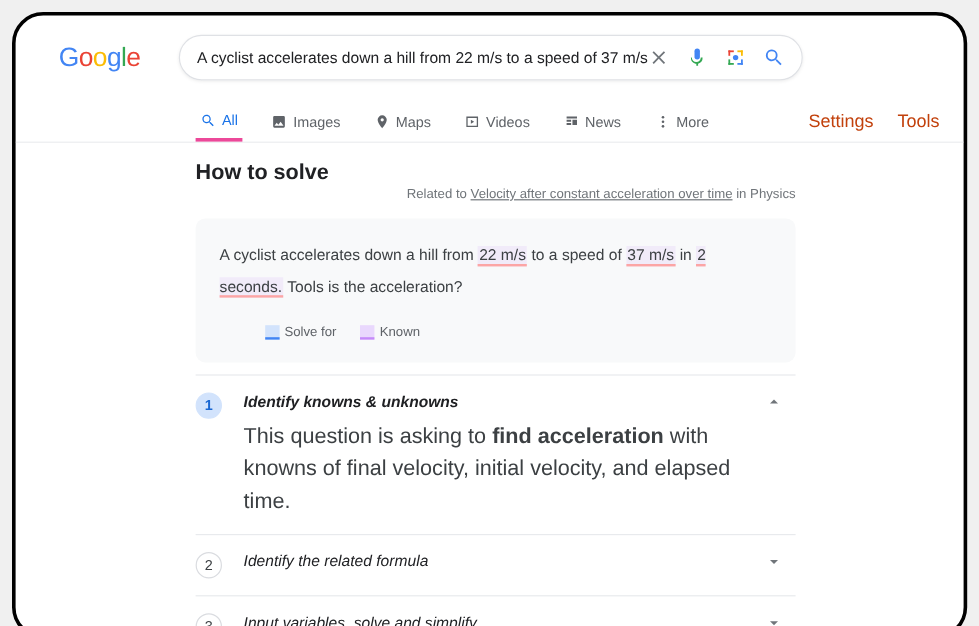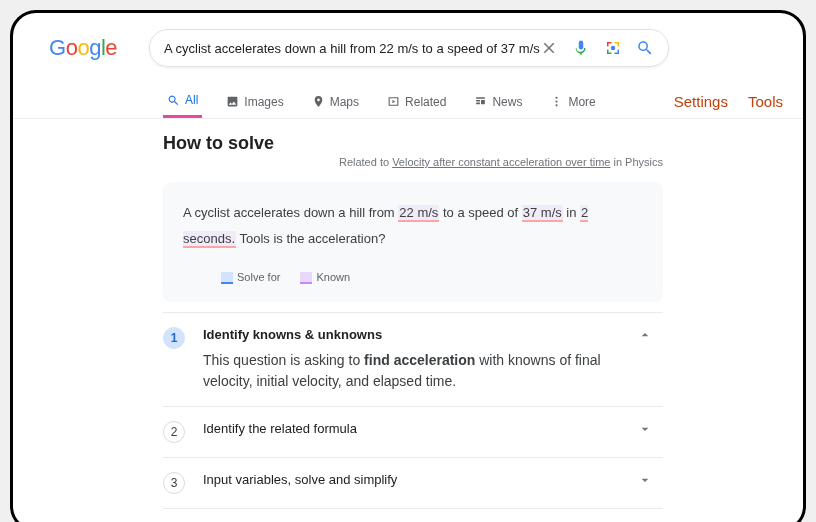--- a/index.html
+++ b/index.html
@@ -33,23 +33,23 @@
   .legend { display:flex; gap:20px; margin-top:14px; font-size:11px; color:#5f6368; align-items:center;padding-left:38px; }
   .swatch { width:12px; height:12px; display:inline-block; vertical-align:middle; margin-right:4px;}
   .sw-solve { background:#d2e3fc; border-bottom:2px solid #4285f4; }
   .sw-known { background:#e9d8fd; border-bottom:2px solid #c58af9; }
   .steps { margin-top:10px; }
   .step { border-top:1px solid #e8eaed; padding:14px 6px 14px 0; display:flex; align-items:flex-start; gap:18px; cursor:pointer; }
   .step:last-child { border-bottom:1px solid #e8eaed; }
   .num { width:22px; height:22px; border-radius:50%; border:1px solid #dadce0; display:flex; align-items:center; justify-content:center; font-size:12px; color:#3c4043; flex-shrink:0; }
   .num.active { background:#d2e3fc; border-color:#d2e3fc; color:#1967d2; font-weight:600; }
   .step-body { flex:1; font-size:13px; color:#202124; }
-  .step-title { font-weight:400; }
+  .step-title { font-weight:400;font-style:italic; }
   .step.expanded .step-title { font-weight:700; }
-  .step-desc { font-size:14px; color:#3c4043; margin-top:8px; line-height:1.5; }
+  .step-desc { font-size:18px; color:#3c4043; margin-top:8px; line-height:1.5; }
   .step-desc b { font-weight:700; }
   .chev { width:20px; color:#70757a; }
   .chev svg { width:16px;height:16px; }
 </style>
 </head>
 <body>
 
 <div class="device">
  <div class="inner">
 
@@ -115,21 +115,21 @@
       <svg viewBox="0 0 24 24">
             <path fill="#5f6368" d="M12 2a7 7 0 00-7 7c0 5.25 7 13 7 13s7-7.75 7-13a7 7 0 00-7-7zm0 9.5A2.5 2.5 0 1114.5 9 2.5 2.5 0 0112 11.5z"></path>
           </svg>
       <span>Maps</span>
     </div>
     <div class="tab">
       <svg viewBox="0 0 24 24">
             <path fill="none" stroke="#5f6368" stroke-width="2" d="M4 5h16v14H4z"></path>
             <path fill="#5f6368" d="M10 9l5 3-5 3z"></path>
           </svg>
-      <span>Related</span>
+      <span>Videos</span>
     </div>
     <div class="tab">
       <svg viewBox="0 0 24 24">
             <path fill="#5f6368" d="M4 4h16v3H4zM4 9h7v3H4zM4 14h7v3H4zM13 9h7v8h-7z"></path>
           </svg>
       <span>News</span>
     </div>
     <div class="tab">
       <svg viewBox="0 0 24 24">
             <circle cx="12" cy="5" r="2" fill="#5f6368"></circle>

